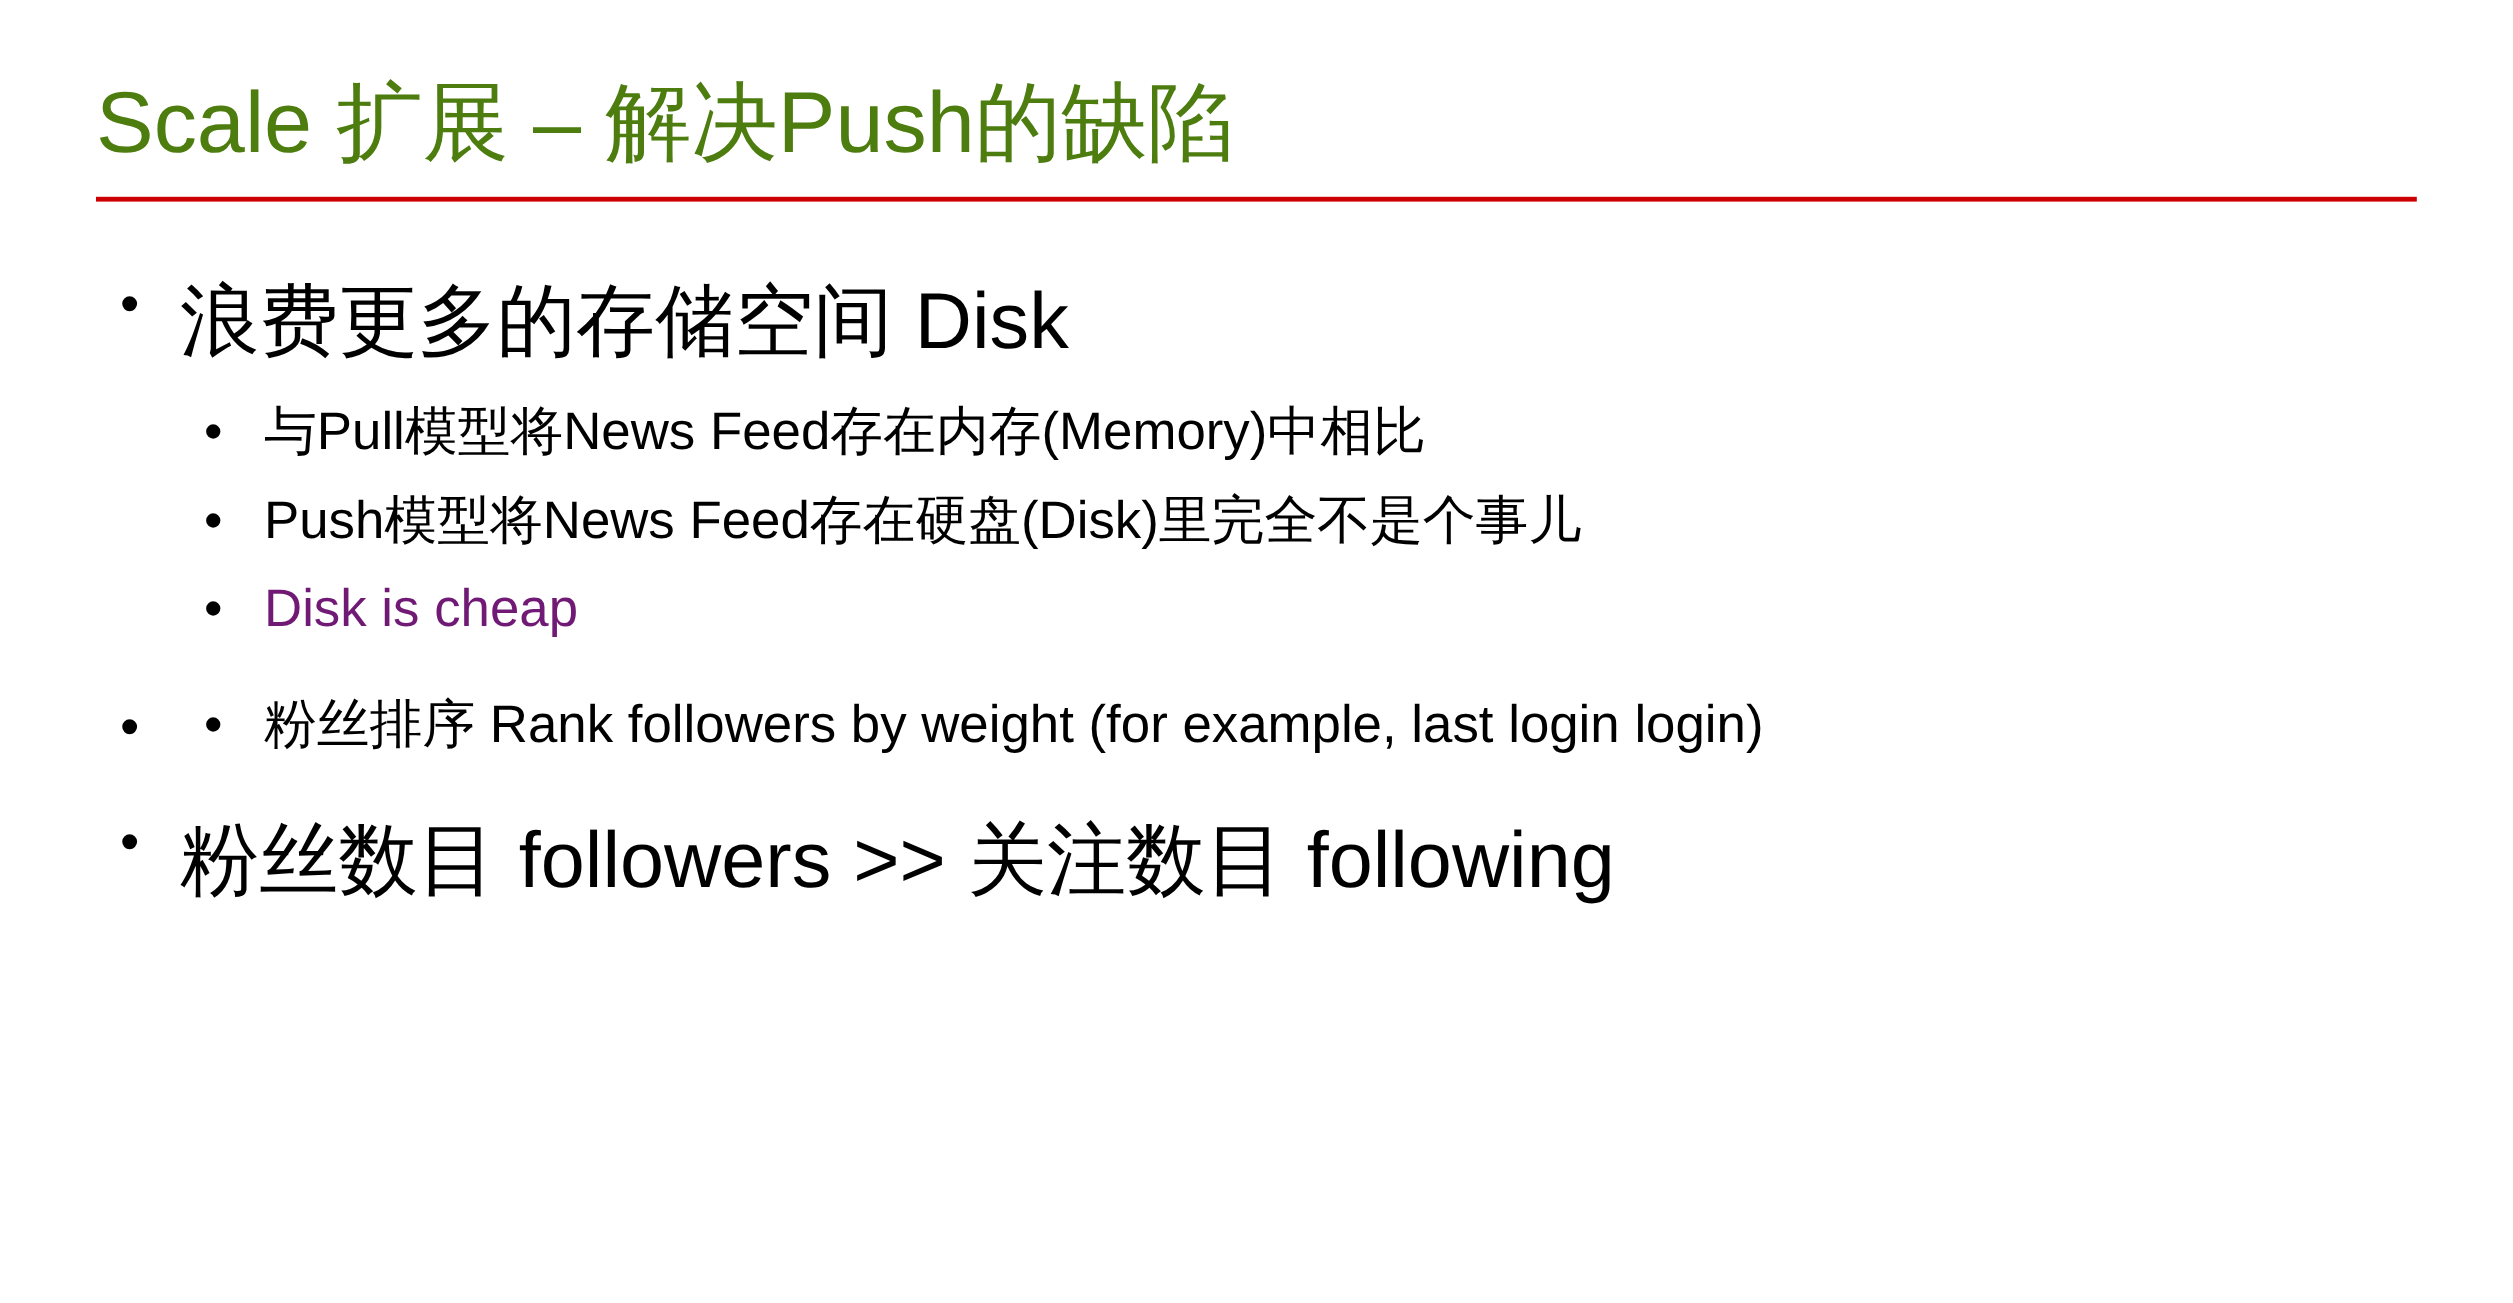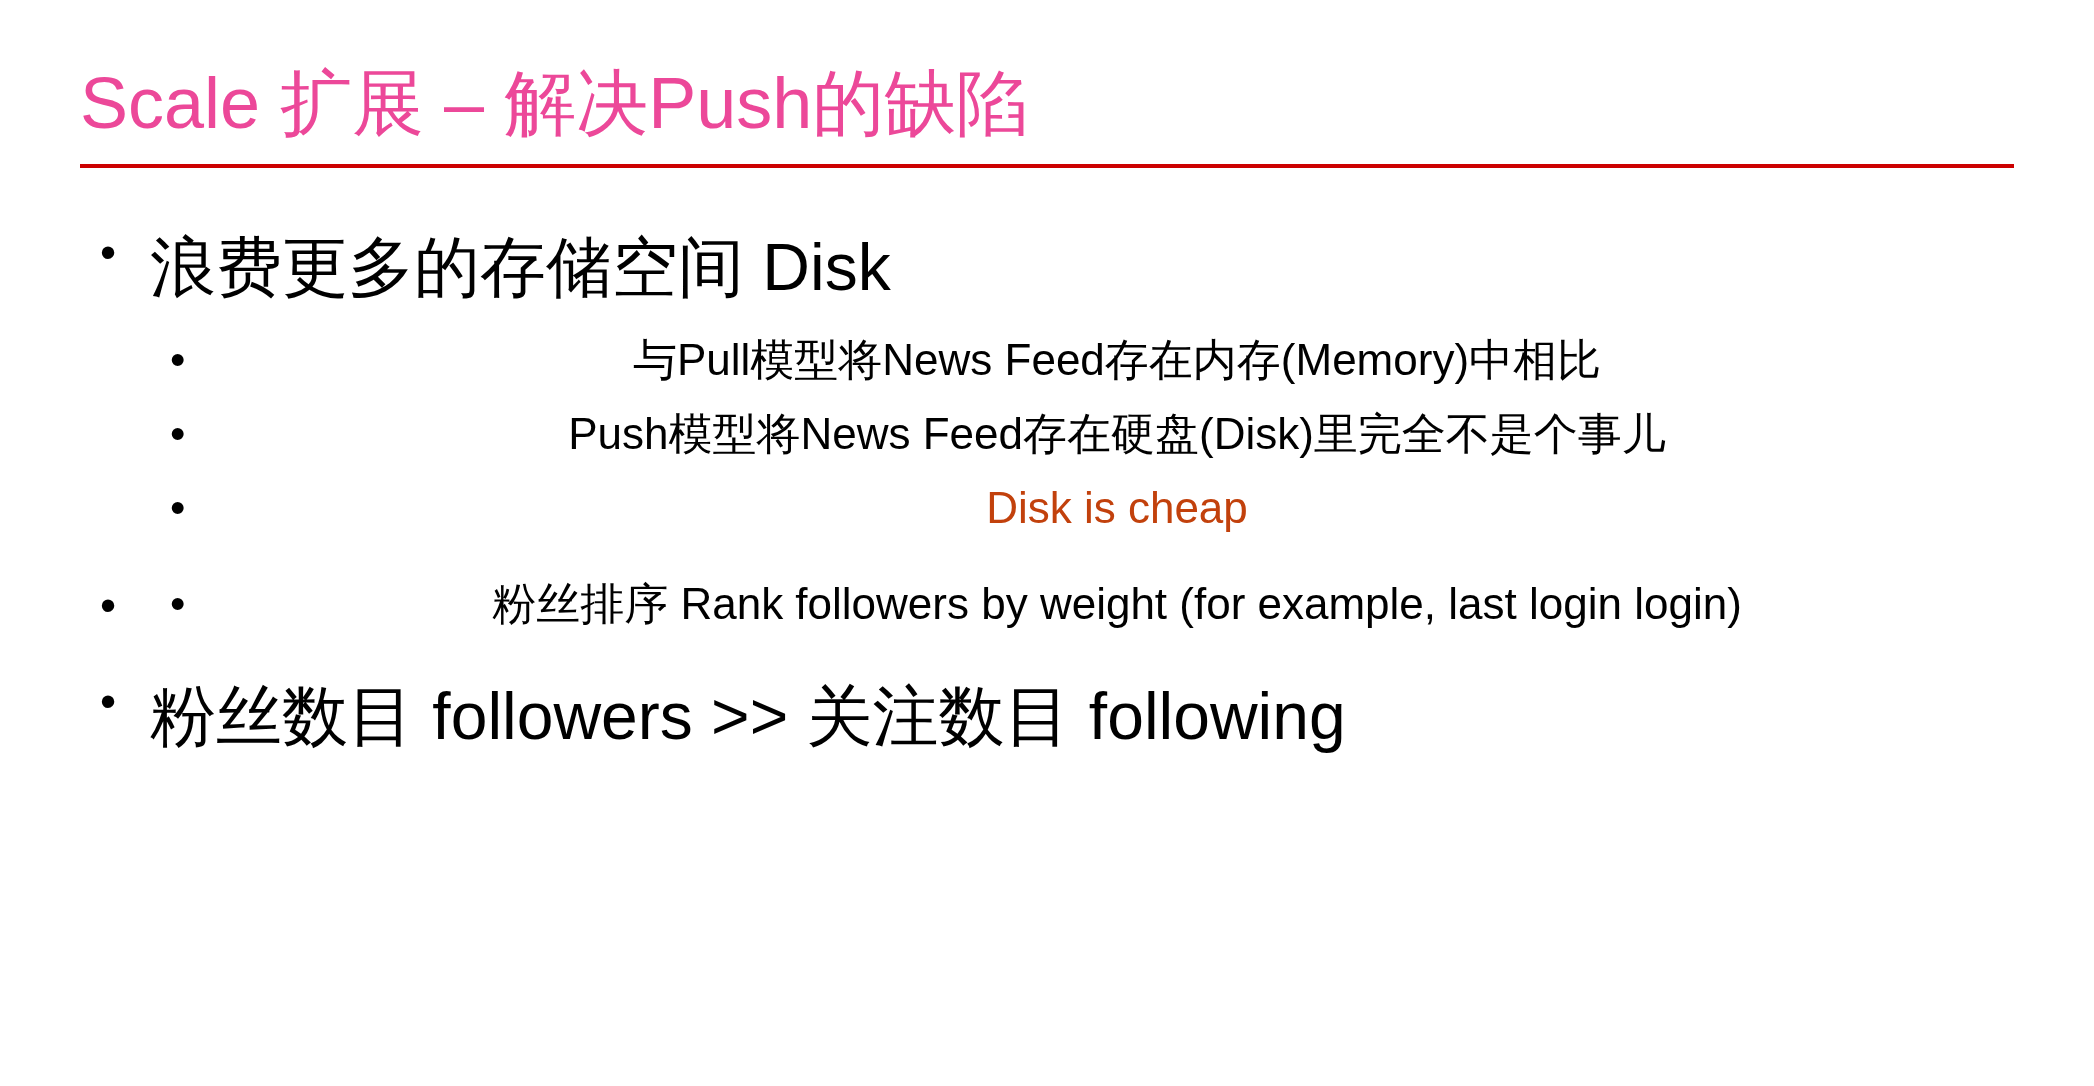--- a/index.html
+++ b/index.html
@@ -13,21 +13,21 @@
       font-family: "PingFang SC", "Microsoft YaHei", "Hiragino Sans GB", Arial, sans-serif;
       width: 2094px;
       height: 1086px;
       padding: 60px 80px 60px 80px;
       overflow: hidden;
     }
 
     .slide-title {
       font-size: 72px;
       font-weight: 400;
-      color: #ec4899;
+      color: #4d7c0f;
       margin-bottom: 18px;
       line-height: 1.2;
     }
 
     .title-divider {
       border: none;
       border-top: 4px solid #cc0000;
       margin-bottom: 50px;
     }
 
@@ -52,40 +52,39 @@
       position: absolute;
       left: 20px;
       top: 0;
       font-size: 46px;
     }
 
     ul.level2 {
       list-style: none;
       padding-left: 0;
       margin-top: 10px;
-      text-align: center;
     }
 
     ul.level2 > li {
       position: relative;
       padding-left: 70px;
       margin-bottom: 8px;
       font-size: 44px;
     }
 
     ul.level2 > li::before {
       content: "•";
       position: absolute;
       left: 20px;
       top: 0;
       font-size: 44px;
     }
 
     .red-text {
-      color: #c2410c;
+      color: #701a75;
     }
 
     .level1-text {
       font-size: 66px;
     }
 
     .level2-text {
       font-size: 44px;
     }
   </style>

